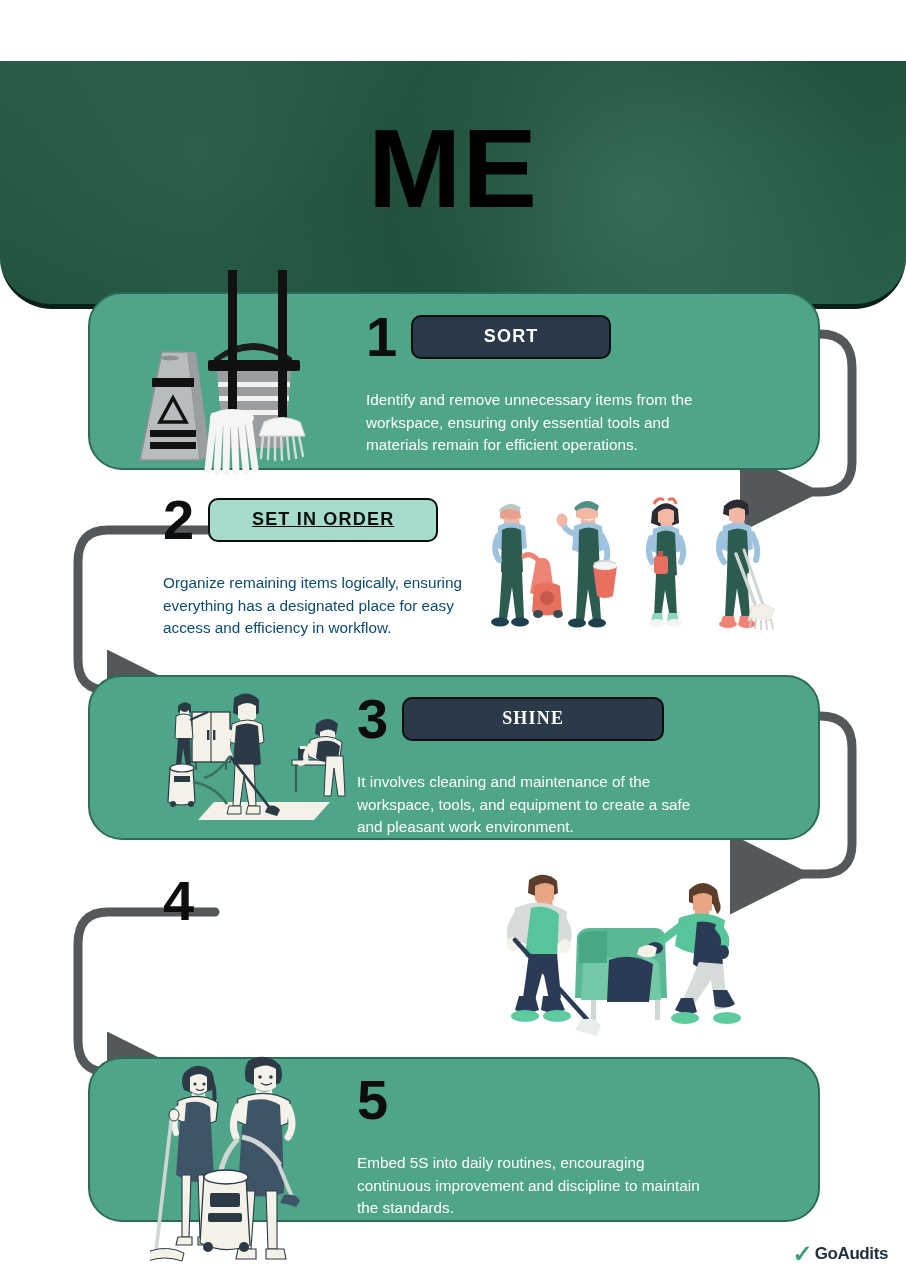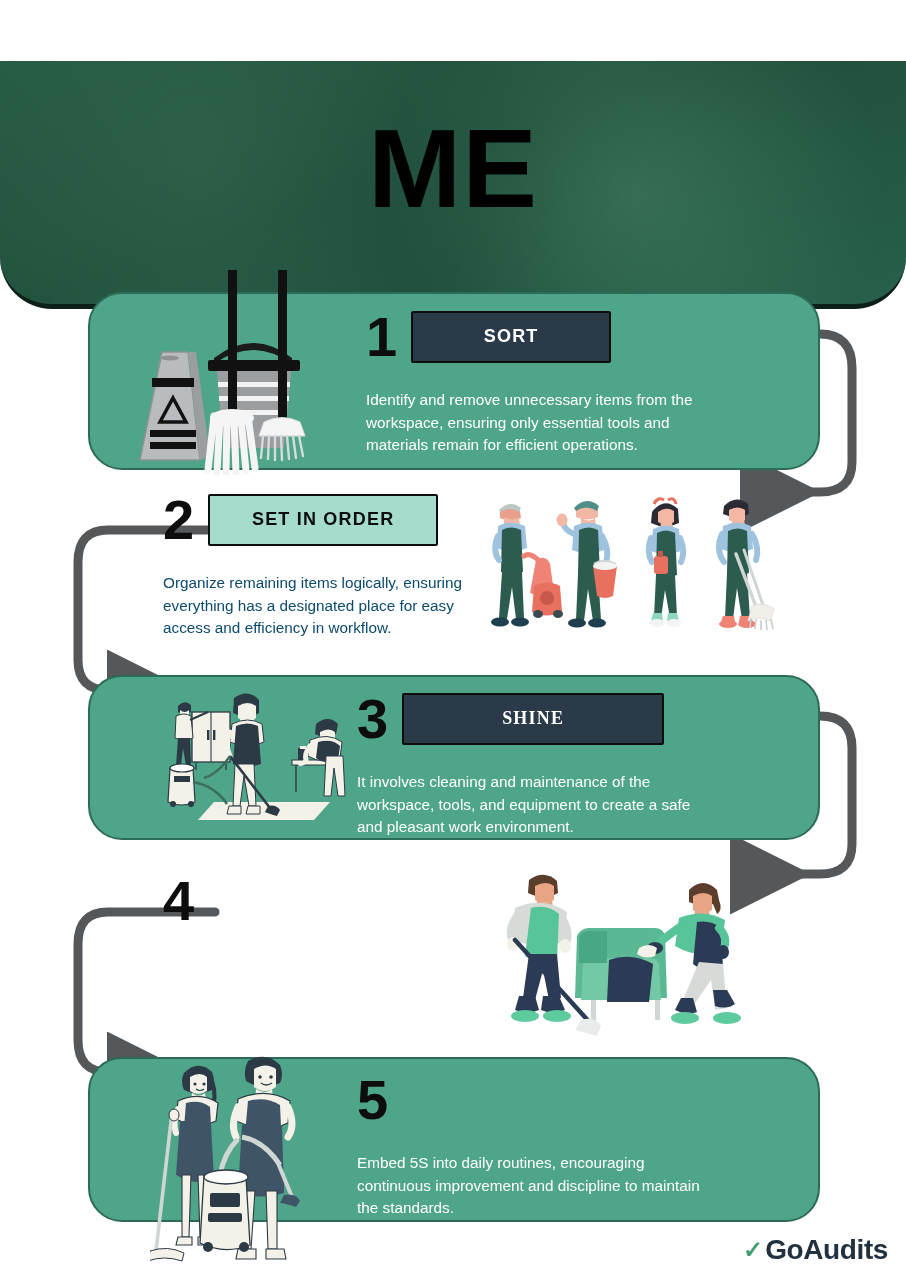--- a/index.html
+++ b/index.html
@@ -54,29 +54,29 @@
 
   
   .txtblock { position: absolute; }
   .numrow { display: flex; align-items: center; gap: 14px; }
   .stepnum {
     font-size: 56px; font-weight: 700; line-height: 0.95;
     color: #0d0d0d; font-family: "Liberation Sans", sans-serif;
   }
   .badge {
     display: flex; align-items: center; justify-content: center;
-    height: 52px; border-radius: 2px;
+    height: 44px; border-radius: 10px;
     font-size: 18px; font-weight: 700; letter-spacing: 1.2px;
     font-family: "Liberation Sans", sans-serif;
   }
   .badge-dark {
     background: #2a3a49; color: #ffffff; border: 2.5px solid #0d0d0d;
   }
   .badge-mint {
-    background: #A6DCCD; color: #0d0d0d; border: 2.5px solid #0d0d0d;
+    background: #A6DCCD; color: #0d0d0d; border: 2.5px solid #0d0d0d; text-decoration: underline;
   }
   .desc { margin-top: 26px; font-size: 15.3px; line-height: 1.47; }
   .desc-light { color: #ffffff; }
   .desc-dark  { color: #0c4a6e; }
 
   
   .tb1 { left: 366px; top: 310px; width: 360px; }
   .tb1 .badge { width: 200px; }
   .tb2 { left: 163px; top: 493px; width: 310px; }
   .tb2 .badge { width: 230px; }
@@ -94,21 +94,21 @@
   .il3 { left: 162px; top: 690px; width: 200px; height: 132px; }
   .il4 { left: 495px; top: 868px; width: 265px; height: 168px; }
   .il5 { left: 150px; top: 1055px; width: 200px; height: 222px; }
 
   
   .logo {
     position: absolute; right: 18px; bottom: 14px;
     display: flex; align-items: center; gap: 2px;
   }
   .logo-check { color: #3f9e72; font-size: 24px; font-weight: 700; line-height: 1; }
-  .logo-text { color: #22313f; font-size: 28px; font-weight: 700; letter-spacing: -0.4px;
+  .logo-text { color: #22313f; font-size: 17px; font-weight: 700; letter-spacing: -0.4px;
                font-family: "Liberation Sans", sans-serif; }
 </style>
 </head>
 <body>
 
 <div class="page">
 
   <div class="header">
     <div class="header-title">ME</div>
   </div>

